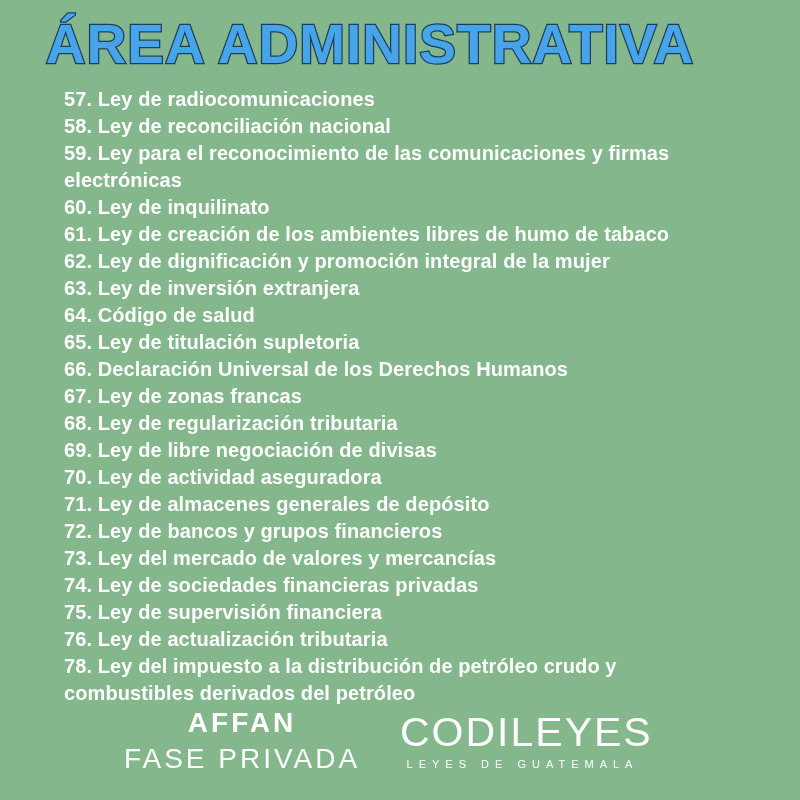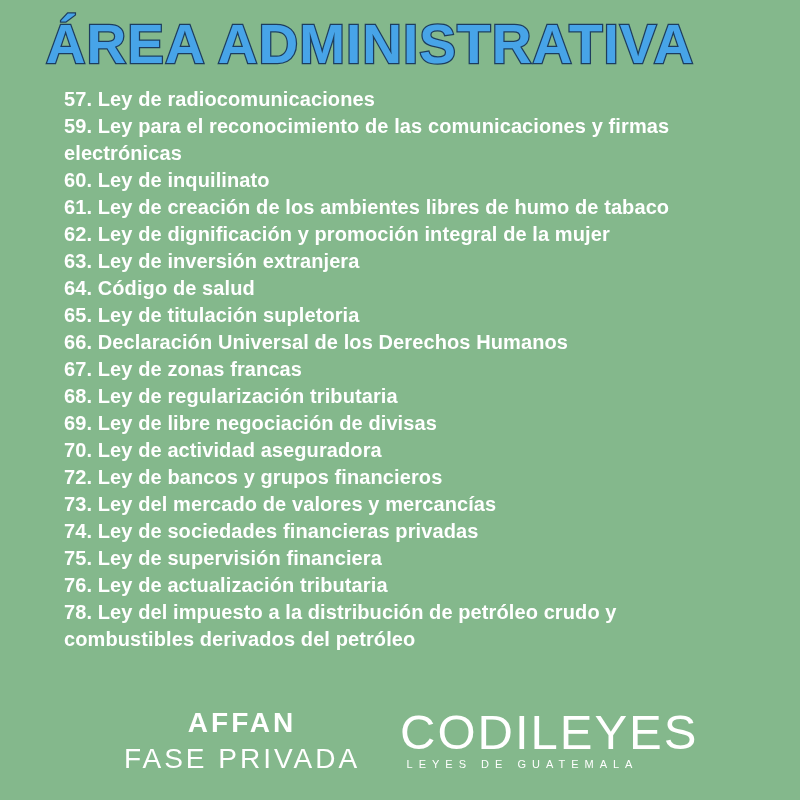--- a/index.html
+++ b/index.html
@@ -73,52 +73,54 @@
   }
   .brand-right {
     position: absolute;
     left: 400px;
     top: 10px;
     width: 245px;
     text-align: center;
     color: var(--text-color);
   }
   .brand-right .name {
-    font-size: 49px;
+    font-size: 41px;
     font-weight: 200;
     letter-spacing: 2px;
     line-height: 44px;
   }
   .brand-right .tagline {
     margin-top: 4px;
     font-size: 11px;
     font-weight: 300;
     letter-spacing: 6px;
     white-space: nowrap;
   }
 </style>
 </head>
 <body>
 
 <h1 class="poster-title">ÁREA ADMINISTRATIVA</h1>
 
 <div class="laws-list">
     <div class="law-line">57. Ley de radiocomunicaciones</div>
+    <div class="law-line">58. Ley de reconciliación nacional</div>
     <div class="law-line">59. Ley para el reconocimiento de las comunicaciones y firmas electrónicas</div>
     <div class="law-line">60. Ley de inquilinato</div>
     <div class="law-line">61. Ley de creación de los ambientes libres de humo de tabaco</div>
     <div class="law-line">62. Ley de dignificación y promoción integral de la mujer</div>
     <div class="law-line">63. Ley de inversión extranjera</div>
     <div class="law-line">64. Código de salud</div>
     <div class="law-line">65. Ley de titulación supletoria</div>
     <div class="law-line">66. Declaración Universal de los Derechos Humanos</div>
     <div class="law-line">67. Ley de zonas francas</div>
     <div class="law-line">68. Ley de regularización tributaria</div>
     <div class="law-line">69. Ley de libre negociación de divisas</div>
     <div class="law-line">70. Ley de actividad aseguradora</div>
+    <div class="law-line">71. Ley de almacenes generales de depósito</div>
     <div class="law-line">72. Ley de bancos y grupos financieros</div>
     <div class="law-line">73. Ley del mercado de valores y mercancías</div>
     <div class="law-line">74. Ley de sociedades financieras privadas</div>
     <div class="law-line">75. Ley de supervisión financiera</div>
     <div class="law-line">76. Ley de actualización tributaria</div>
     <div class="law-line">78. Ley del impuesto a la distribución de petróleo crudo y combustibles derivados del petróleo</div>
   </div>
 
 <div class="footer">
   <div class="brand-left">

